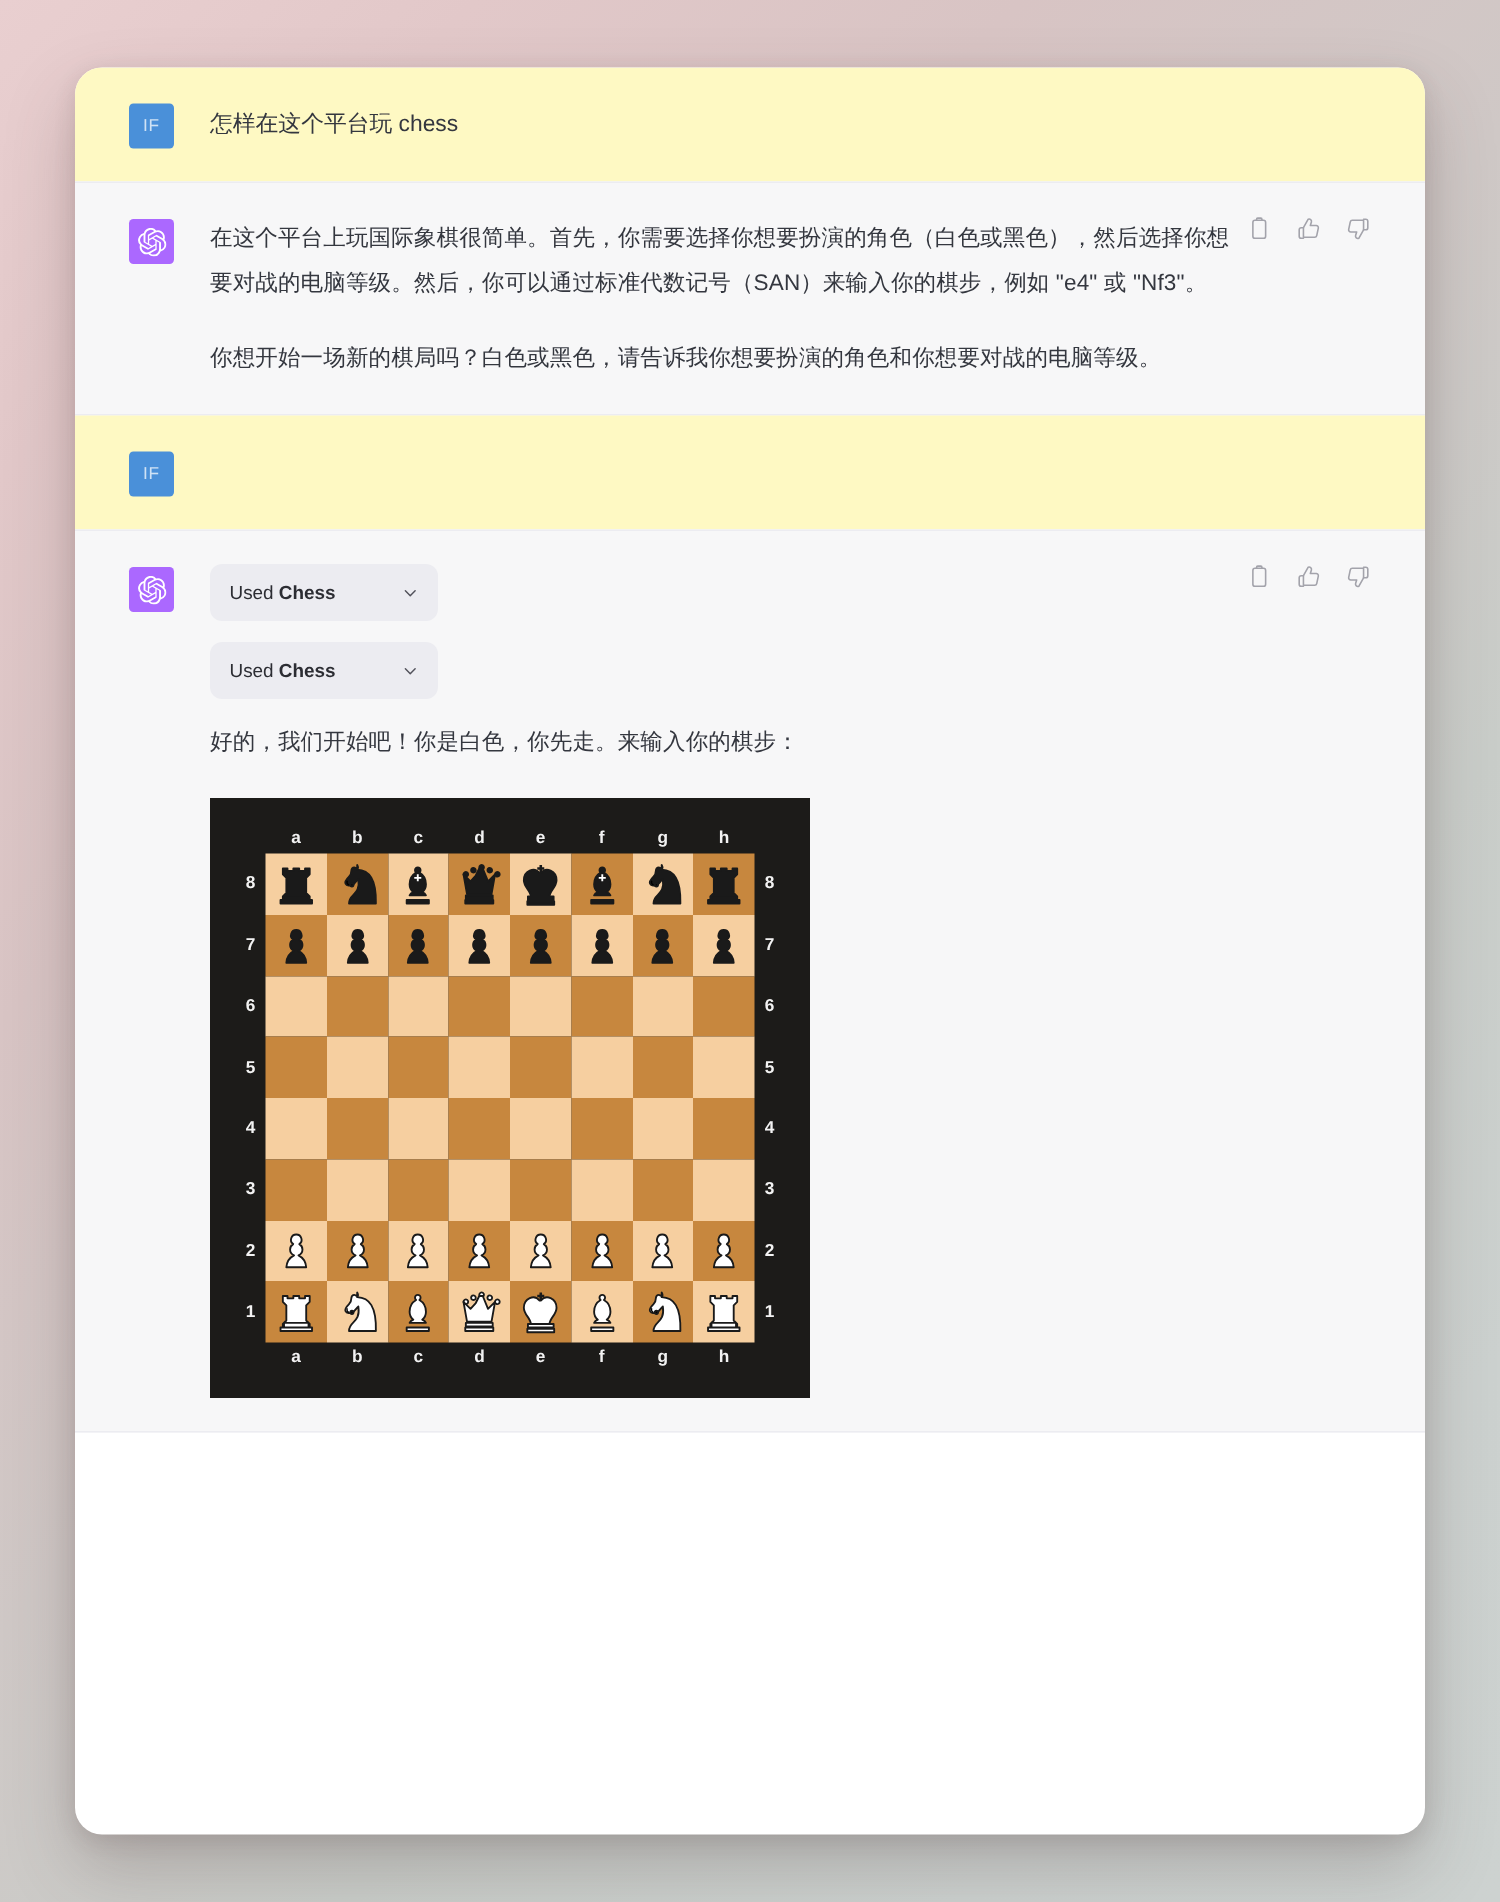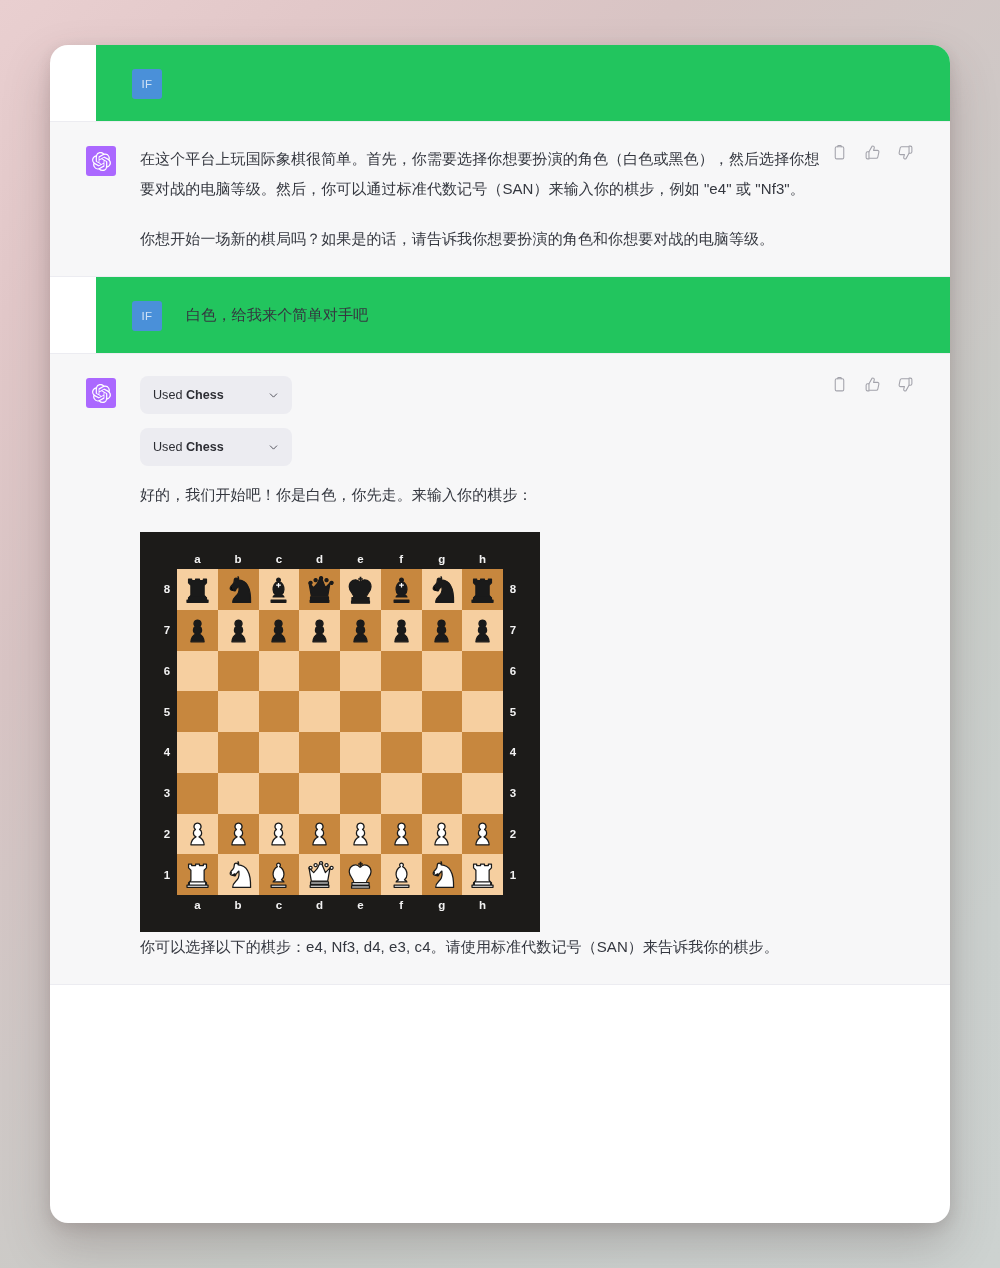--- a/index.html
+++ b/index.html
@@ -36,21 +36,21 @@
     overflow: hidden;
     box-shadow: 0 22px 46px rgba(80, 60, 60, 0.26),
                 0 4px 14px rgba(80, 60, 60, 0.14);
   }
 
   .msg-row {
     position: relative;
     display: flex;
     padding: 22px 38px 22px 36px;
   }
-  .msg-row.user { background: #22c55e; margin-left: 46px; }
+  .msg-row.user { background: #fef9c3; }
   .msg-row.assistant {
     background: #f7f7f8;
     border-top: 1px solid #ececf1;
     border-bottom: 1px solid #ececf1;
   }
 
   .avatar {
     width: 30px;
     height: 30px;
     flex: 0 0 30px;
@@ -195,54 +195,54 @@
 </style>
 </head>
 <body>
 
 <div class="chat-card">
 
   <div class="msg-row user">
     <div class="avatar user">
       <span>IF</span>
     </div>
+    <div class="msg-body">
+      <div class="user-text">怎样在这个平台玩 chess</div>
+    </div>
   </div>
 
   <div class="msg-row assistant">
     <div class="avatar assistant">
       <svg viewBox="0 0 24 24">
         <path fill="#ffffff" d="M22.28 9.82a5.98 5.98 0 0 0-.52-4.91 6.05 6.05 0 0 0-6.5-2.9A6 6 0 0 0 4.98 4.18a5.98 5.98 0 0 0-4 2.9 6.05 6.05 0 0 0 .74 7.1 5.98 5.98 0 0 0 .51 4.9 6.05 6.05 0 0 0 6.51 2.9A5.98 5.98 0 0 0 13.26 24a6.05 6.05 0 0 0 5.77-4.21 5.98 5.98 0 0 0 4-2.9 6.05 6.05 0 0 0-.75-7.07Zm-9.02 12.6a4.48 4.48 0 0 1-2.88-1.04l.14-.08 4.78-2.76a.78.78 0 0 0 .4-.68v-6.74l2.02 1.17a.07.07 0 0 1 .04.05v5.58a4.5 4.5 0 0 1-4.5 4.5ZM3.6 18.3a4.47 4.47 0 0 1-.54-3.01l.14.08 4.79 2.77a.77.77 0 0 0 .78 0l5.84-3.37v2.33a.08.08 0 0 1-.03.06L9.73 19.96a4.5 4.5 0 0 1-6.14-1.65ZM2.34 7.9a4.48 4.48 0 0 1 2.34-1.97V11.6a.77.77 0 0 0 .39.68l5.81 3.35-2.02 1.17a.07.07 0 0 1-.07 0l-4.83-2.8A4.5 4.5 0 0 1 2.34 7.9Zm16.6 3.86-5.83-3.4L15.13 7.2a.07.07 0 0 1 .07 0l4.83 2.79a4.49 4.49 0 0 1-.68 8.1v-5.66a.8.8 0 0 0-.4-.67Zm2.01-3.02-.14-.09-4.78-2.79a.78.78 0 0 0-.79 0L9.4 9.23V6.9a.07.07 0 0 1 .03-.06l4.83-2.79a4.5 4.5 0 0 1 6.68 4.66ZM8.3 12.87l-2.02-1.17a.08.08 0 0 1-.04-.05V6.08a4.5 4.5 0 0 1 7.38-3.45l-.14.08L8.7 5.47a.78.78 0 0 0-.4.68v6.72Zm1.1-2.36 2.6-1.5 2.6 1.5v3l-2.6 1.5-2.6-1.5v-3Z"></path>
       </svg>
     </div>
     <div class="msg-body">
       <div class="msg-text">在这个平台上玩国际象棋很简单。首先，你需要选择你想要扮演的角色（白色或黑色），然后选择你想要对战的电脑等级。然后，你可以通过标准代数记号（SAN）来输入你的棋步，例如 "e4" 或 "Nf3"。</div>
-      <div class="msg-text">你想开始一场新的棋局吗？如果是的话，请告诉我你想要扮演的角色和你想要对战的电脑等级。</div>
+      <div class="msg-text">你想开始一场新的棋局吗？白色或黑色，请告诉我你想要扮演的角色和你想要对战的电脑等级。</div>
     </div>
     <div class="actions">
       <svg viewBox="0 0 24 24">
         <rect x="6" y="4" width="12" height="17" rx="2"></rect>
         <path d="M9.5 4V3a1 1 0 0 1 1-1h3a1 1 0 0 1 1 1v1"></path>
       </svg>
       <svg viewBox="0 0 24 24">
         <path d="M7 21h-2a2 2 0 0 1-2-2v-6a2 2 0 0 1 2-2h2"></path>
         <path d="M7 11l4.5-8a2.2 2.2 0 0 1 3 2.6L13.5 9H19a2 2 0 0 1 2 2.4l-1.5 7A2 2 0 0 1 17.5 20H7Z"></path>
       </svg>
       <svg viewBox="0 0 24 24">
         <path d="M17 3h2a2 2 0 0 1 2 2v6a2 2 0 0 1-2 2h-2"></path>
         <path d="M17 13l-4.5 8a2.2 2.2 0 0 1-3-2.6L10.5 15H5a2 2 0 0 1-2-2.4l1.5-7A2 2 0 0 1 6.5 4H17Z"></path>
       </svg>
     </div>
   </div>
 
   <div class="msg-row user">
     <div class="avatar user">
       <span>IF</span>
-    </div>
-    <div class="msg-body">
-      <div class="user-text">白色，给我来个简单对手吧</div>
     </div>
   </div>
 
   <div class="msg-row assistant">
     <div class="avatar assistant">
       <svg viewBox="0 0 24 24">
         <path fill="#ffffff" d="M22.28 9.82a5.98 5.98 0 0 0-.52-4.91 6.05 6.05 0 0 0-6.5-2.9A6 6 0 0 0 4.98 4.18a5.98 5.98 0 0 0-4 2.9 6.05 6.05 0 0 0 .74 7.1 5.98 5.98 0 0 0 .51 4.9 6.05 6.05 0 0 0 6.51 2.9A5.98 5.98 0 0 0 13.26 24a6.05 6.05 0 0 0 5.77-4.21 5.98 5.98 0 0 0 4-2.9 6.05 6.05 0 0 0-.75-7.07Zm-9.02 12.6a4.48 4.48 0 0 1-2.88-1.04l.14-.08 4.78-2.76a.78.78 0 0 0 .4-.68v-6.74l2.02 1.17a.07.07 0 0 1 .04.05v5.58a4.5 4.5 0 0 1-4.5 4.5ZM3.6 18.3a4.47 4.47 0 0 1-.54-3.01l.14.08 4.79 2.77a.77.77 0 0 0 .78 0l5.84-3.37v2.33a.08.08 0 0 1-.03.06L9.73 19.96a4.5 4.5 0 0 1-6.14-1.65ZM2.34 7.9a4.48 4.48 0 0 1 2.34-1.97V11.6a.77.77 0 0 0 .39.68l5.81 3.35-2.02 1.17a.07.07 0 0 1-.07 0l-4.83-2.8A4.5 4.5 0 0 1 2.34 7.9Zm16.6 3.86-5.83-3.4L15.13 7.2a.07.07 0 0 1 .07 0l4.83 2.79a4.49 4.49 0 0 1-.68 8.1v-5.66a.8.8 0 0 0-.4-.67Zm2.01-3.02-.14-.09-4.78-2.79a.78.78 0 0 0-.79 0L9.4 9.23V6.9a.07.07 0 0 1 .03-.06l4.83-2.79a4.5 4.5 0 0 1 6.68 4.66ZM8.3 12.87l-2.02-1.17a.08.08 0 0 1-.04-.05V6.08a4.5 4.5 0 0 1 7.38-3.45l-.14.08L8.7 5.47a.78.78 0 0 0-.4.68v6.72Zm1.1-2.36 2.6-1.5 2.6 1.5v3l-2.6 1.5-2.6-1.5v-3Z"></path>
       </svg>
     </div>
     <div class="msg-body">
@@ -523,21 +523,20 @@
             <span>c</span>
             <span>d</span>
             <span>e</span>
             <span>f</span>
             <span>g</span>
             <span>h</span>
           </div>
         <div class="corner"></div>
       </div>
 
-      <div class="msg-text">你可以选择以下的棋步：e4, Nf3, d4, e3, c4。请使用标准代数记号（SAN）来告诉我你的棋步。</div>
     </div>
     <div class="actions">
       <svg viewBox="0 0 24 24">
         <rect x="6" y="4" width="12" height="17" rx="2"></rect>
         <path d="M9.5 4V3a1 1 0 0 1 1-1h3a1 1 0 0 1 1 1v1"></path>
       </svg>
       <svg viewBox="0 0 24 24">
         <path d="M7 21h-2a2 2 0 0 1-2-2v-6a2 2 0 0 1 2-2h2"></path>
         <path d="M7 11l4.5-8a2.2 2.2 0 0 1 3 2.6L13.5 9H19a2 2 0 0 1 2 2.4l-1.5 7A2 2 0 0 1 17.5 20H7Z"></path>
       </svg>

